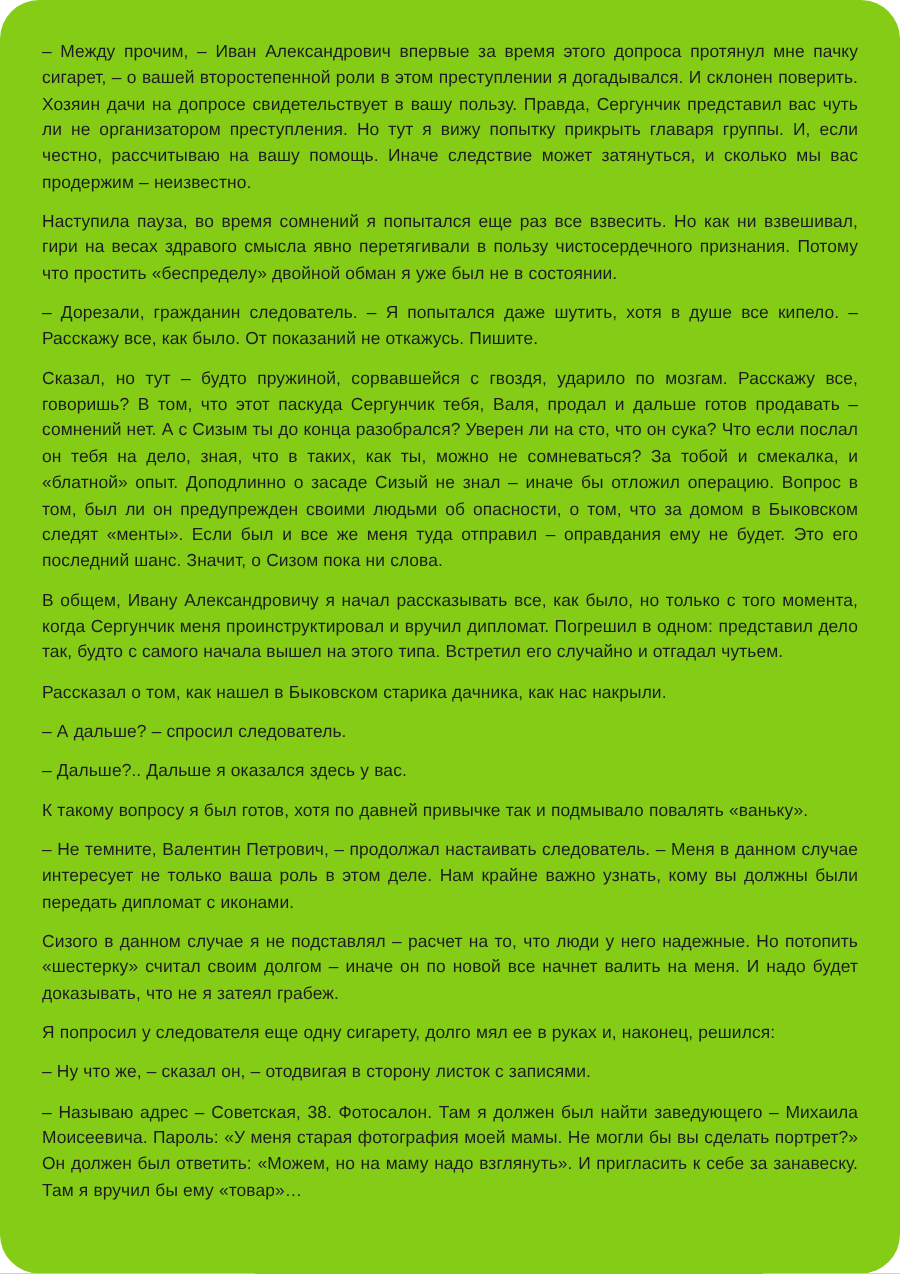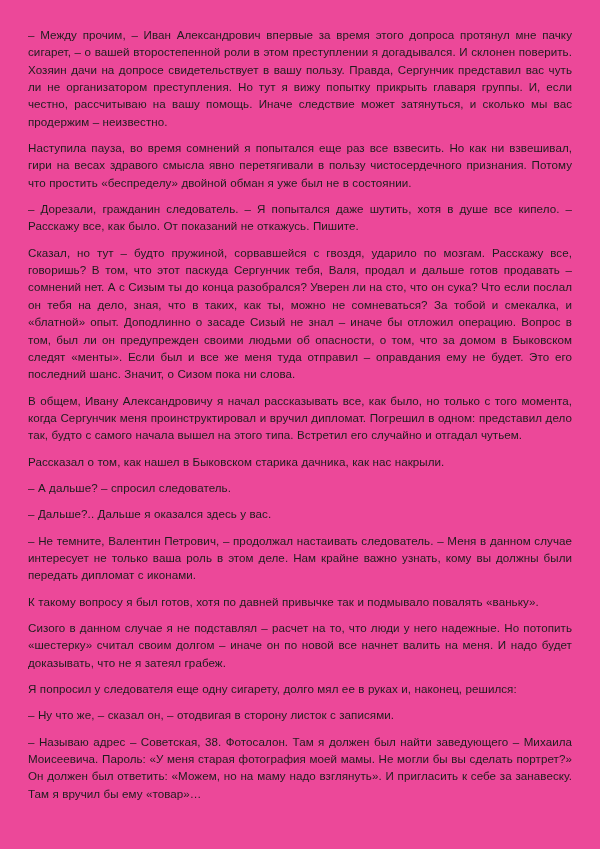--- a/index.html
+++ b/index.html
@@ -13,21 +13,22 @@
     background: #ffffff;
     font-family: "Liberation Sans", "DejaVu Sans", sans-serif;
     color: #1d1d1d;
     overflow: hidden;
   }
   #page {
     width: 600px;
     height: 849px;
     box-sizing: border-box;
     padding: 26px 28px 0 28px;
-    background: #ec4899;
+    background: #84cc16;
+    border-radius: 26px;
   }
   .doc-body {
     display: block;
   }
   p.para {
     margin: 0 0 9px 0;
     padding: 0;
     font-size: 11.6px;
     line-height: 17.35px;
     text-align: justify;
@@ -48,21 +49,21 @@
 <div id="page">
   <div class="doc-body">
     <p class="para">– Между прочим, – Иван Александрович впервые за время этого допроса протянул мне пачку сигарет, – о вашей второстепенной роли в этом преступлении я догадывался. И склонен поверить. Хозяин дачи на допросе свидетельствует в вашу пользу. Правда, Сергунчик представил вас чуть ли не организатором преступления. Но тут я вижу попытку прикрыть главаря группы. И, если честно, рассчитываю на вашу помощь. Иначе следствие может затянуться, и сколько мы вас продержим – неизвестно.</p>
     <p class="para">Наступила пауза, во время сомнений я попытался еще раз все взвесить. Но как ни взвешивал, гири на весах здравого смысла явно перетягивали в пользу чистосердечного признания. Потому что простить «беспределу» двойной обман я уже был не в состоянии.</p>
     <p class="para">– Дорезали, гражданин следователь. – Я попытался даже шутить, хотя в душе все кипело. – Расскажу все, как было. От показаний не откажусь. Пишите.</p>
     <p class="para">Сказал, но тут – будто пружиной, сорвавшейся с гвоздя, ударило по мозгам. Расскажу все, говоришь? В том, что этот паскуда Сергунчик тебя, Валя, продал и дальше готов продавать – сомнений нет. А с Сизым ты до конца разобрался? Уверен ли на сто, что он сука? Что если послал он тебя на дело, зная, что в таких, как ты, можно не сомневаться? За тобой и смекалка, и «блатной» опыт. Доподлинно о засаде Сизый не знал – иначе бы отложил операцию. Вопрос в том, был ли он предупрежден своими людьми об опасности, о том, что за домом в Быковском следят «менты». Если был и все же меня туда отправил – оправдания ему не будет. Это его последний шанс. Значит, о Сизом пока ни слова.</p>
     <p class="para">В общем, Ивану Александровичу я начал рассказывать все, как было, но только с того момента, когда Сергунчик меня проинструктировал и вручил дипломат. Погрешил в одном: представил дело так, будто с самого начала вышел на этого типа. Встретил его случайно и отгадал чутьем.</p>
     <p class="para">Рассказал о том, как нашел в Быковском старика дачника, как нас накрыли.</p>
     <p class="para">– А дальше? – спросил следователь.</p>
     <p class="para">– Дальше?.. Дальше я оказался здесь у вас.</p>
+    <p class="para">К такому вопросу я был готов, хотя по давней привычке так и подмывало повалять «ваньку».</p>
     <p class="para">– Не темните, Валентин Петрович, – продолжал настаивать следователь. – Меня в данном случае интересует не только ваша роль в этом деле. Нам крайне важно узнать, кому вы должны были передать дипломат с иконами.</p>
-    <p class="para">К такому вопросу я был готов, хотя по давней привычке так и подмывало повалять «ваньку».</p>
     <p class="para">Сизого в данном случае я не подставлял – расчет на то, что люди у него надежные. Но потопить «шестерку» считал своим долгом – иначе он по новой все начнет валить на меня. И надо будет доказывать, что не я затеял грабеж.</p>
     <p class="para">Я попросил у следователя еще одну сигарету, долго мял ее в руках и, наконец, решился:</p>
     <p class="para">– Ну что же, – сказал он, – отодвигая в сторону листок с записями.</p>
     <p class="para">– Называю адрес – Советская, 38. Фотосалон. Там я должен был найти заведующего – Михаила Моисеевича. Пароль: «У меня старая фотография моей мамы. Не могли бы вы сделать портрет?» Он должен был ответить: «Можем, но на маму надо взглянуть». И пригласить к себе за занавеску. Там я вручил бы ему «товар»…</p>
 
   </div>
 </div>
 
 </body></html>

